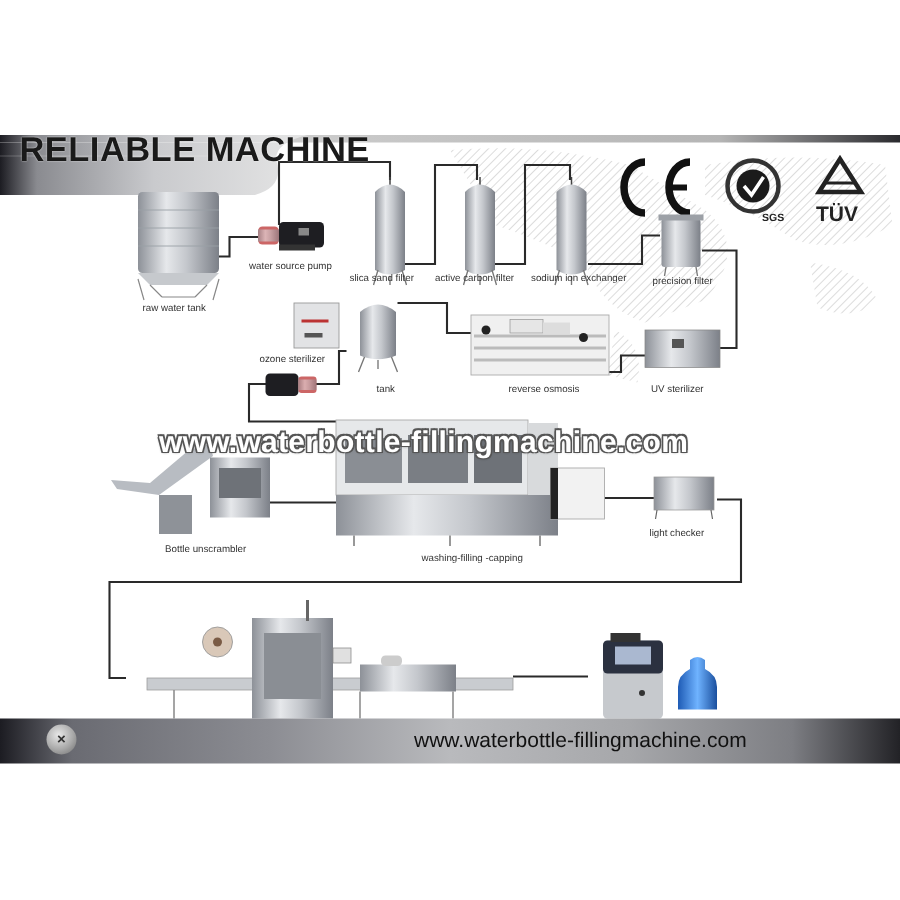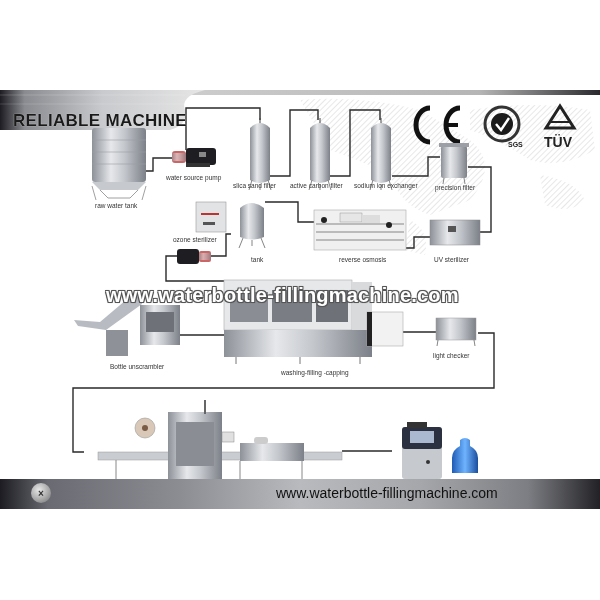--- a/index.html
+++ b/index.html
@@ -1,18 +1,18 @@
 <!DOCTYPE html>
 <html><head>
 <meta charset="utf-8">
 <style>
   html,body{margin:0;padding:0;background:#ffffff;}
   body{width:600px;height:600px;position:relative;overflow:hidden;font-family:"Liberation Sans",sans-serif;}
   .stage{position:absolute;left:0;top:0;width:600px;height:600px;}
-  .banner-title{position:absolute;left:13px;top:111px;font-size:17px;font-weight:bold;color:#1a1a1a;letter-spacing:0.3px;text-shadow:0 0 1px #fff;}
+  .banner-title{position:absolute;left:13px;top:86px;font-size:23px;font-weight:bold;color:#1a1a1a;letter-spacing:0.3px;text-shadow:0 0 1px #fff;}
   .lbl{position:absolute;font-size:6.5px;color:#333;white-space:nowrap;}
   .watermark{position:absolute;left:106px;top:284px;font-size:20px;font-weight:bold;color:#ffffff;letter-spacing:0.2px;
     text-shadow:-1px -1px 0 #555,1px -1px 0 #555,-1px 1px 0 #555,1px 1px 0 #555,0 0 2px #333;white-space:nowrap;}
   .bottom-bar{position:absolute;left:0;top:479px;width:600px;height:30px;
     background:linear-gradient(90deg,#1c1c22 0%,#6a6b72 8%,#8c8d93 30%,#b9babd 50%,#a6a7aa 70%,#7d7e83 88%,#222226 100%);}
   .bottom-url{position:absolute;left:276px;top:485px;font-size:14px;color:#111;white-space:nowrap;}
   .close-btn{position:absolute;left:31px;top:483px;width:20px;height:20px;border-radius:50%;
     background:radial-gradient(circle at 40% 35%,#e8e8e8 0%,#a8a8a8 55%,#6b6b6b 100%);display:flex;align-items:center;justify-content:center;
     font-size:10px;font-weight:bold;color:#333;cursor:pointer;}
   svg{position:absolute;left:0;top:0;}

